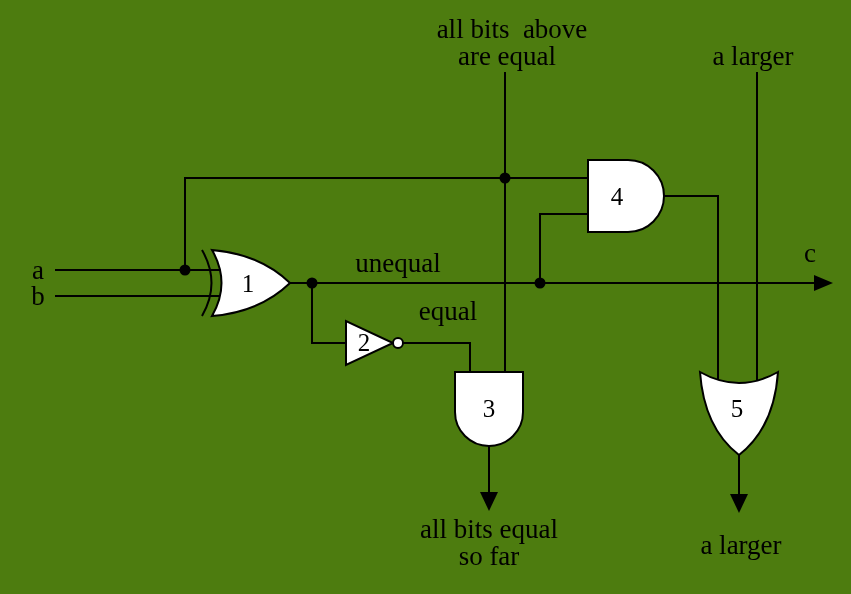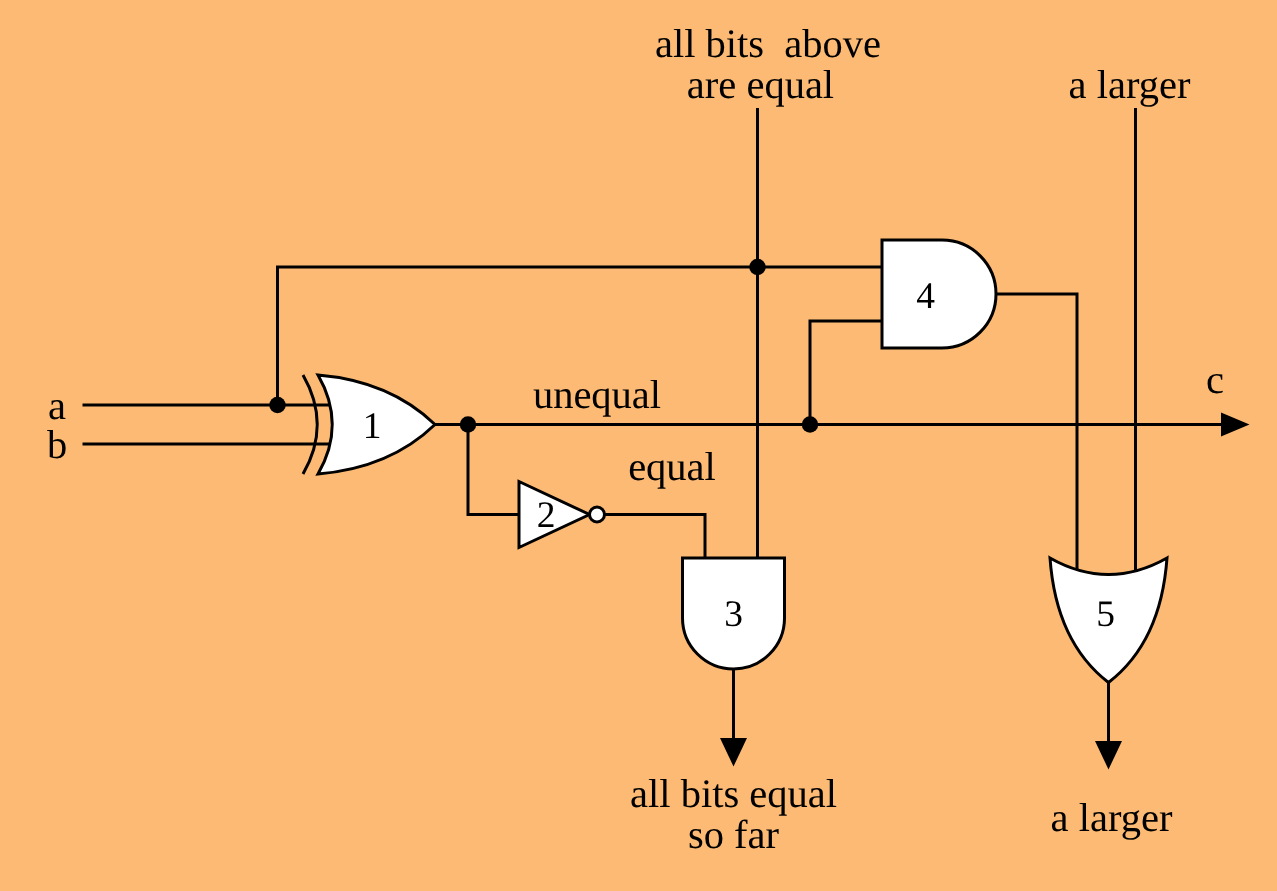--- a/index.html
+++ b/index.html
@@ -4,21 +4,21 @@
 <style>
   html, body {
     margin: 0;
     padding: 0;
     background: #ffffff;
   }
   .canvas {
     position: relative;
     width: 851px;
     height: 594px;
-    background: #fdba74;
+    background: #4d7c0f;
     font-family: "Liberation Serif", serif;
   }
   svg {
     display: block;
   }
   .wire {
     stroke: #000000;
     stroke-width: 2;
     fill: none;
   }

